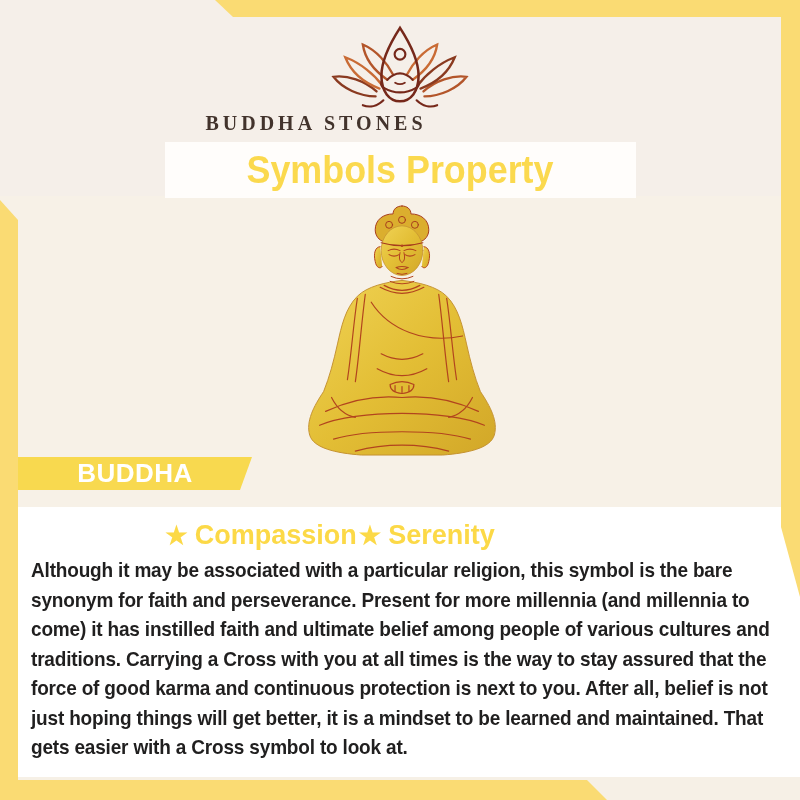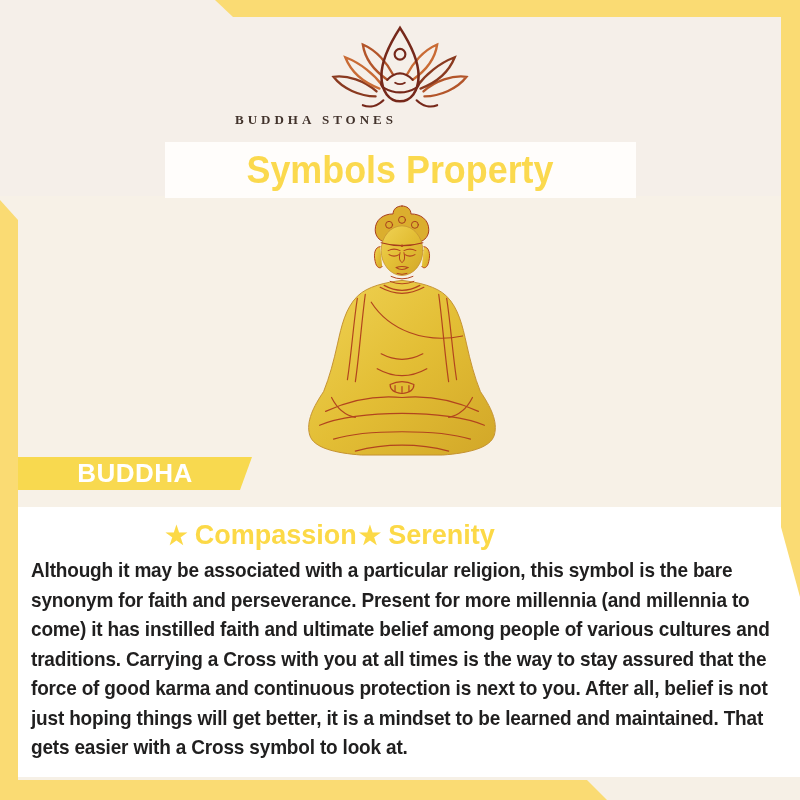--- a/index.html
+++ b/index.html
@@ -11,21 +11,21 @@
   .top-band{position:absolute;left:0;top:0;width:800px;height:196px;background:#F5EFE9;}
   .mid-band{position:absolute;left:0;top:196px;width:800px;height:311px;background:#F7F1E7;}
   .bottom-band{position:absolute;left:0;top:777px;width:800px;height:23px;background:#F6F0E6;}
 
   
   .accents{position:absolute;left:0;top:0;width:800px;height:800px;pointer-events:none;}
 
   
   .logo-wrap{position:absolute;left:0;top:24px;width:800px;text-align:center;}
   .brand-name{position:absolute;left:0;top:112px;width:632px;text-align:center;
-      font-family:"Liberation Serif", serif;font-size:13px;font-weight:600;
+      font-family:"Liberation Serif", serif;font-size:20px;font-weight:600;
       letter-spacing:4px;color:#42332C;}
 
   
   .title-band{position:absolute;left:165px;top:142px;width:471px;height:56px;background:#FFFDFB;}
   .page-title{position:absolute;left:0;top:148px;width:800px;text-align:center;
       font-size:39px;font-weight:700;color:#FBD94E;
       transform:scaleX(0.92);transform-origin:400px 0;letter-spacing:0px;}
 
   
   .buddha{position:absolute;left:285px;top:203px;}

